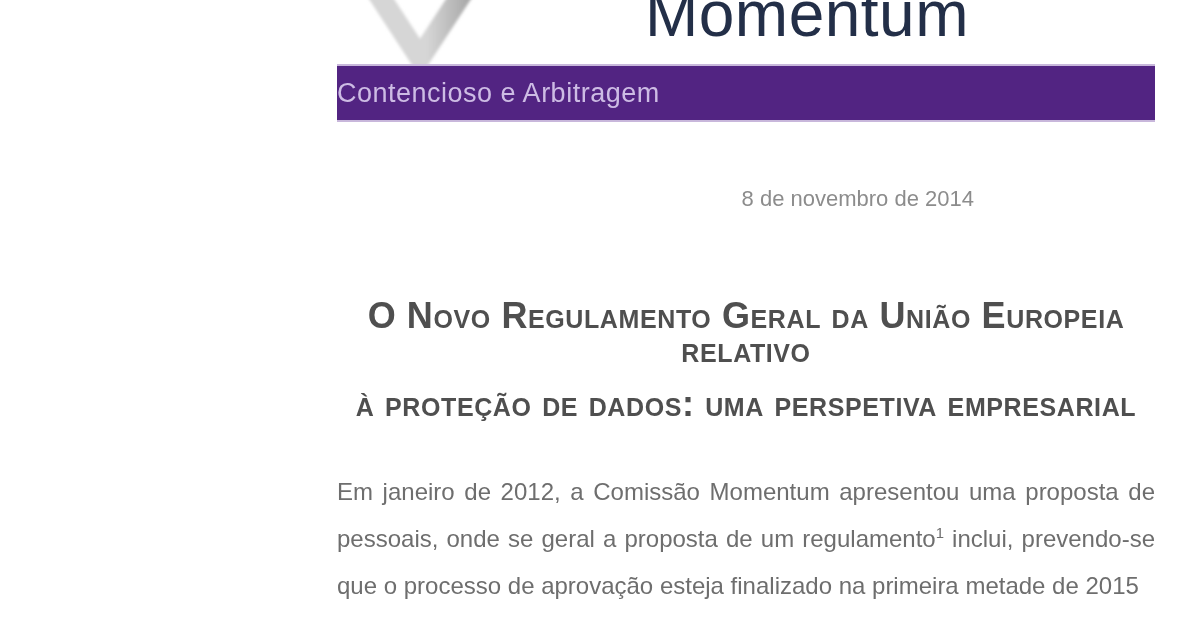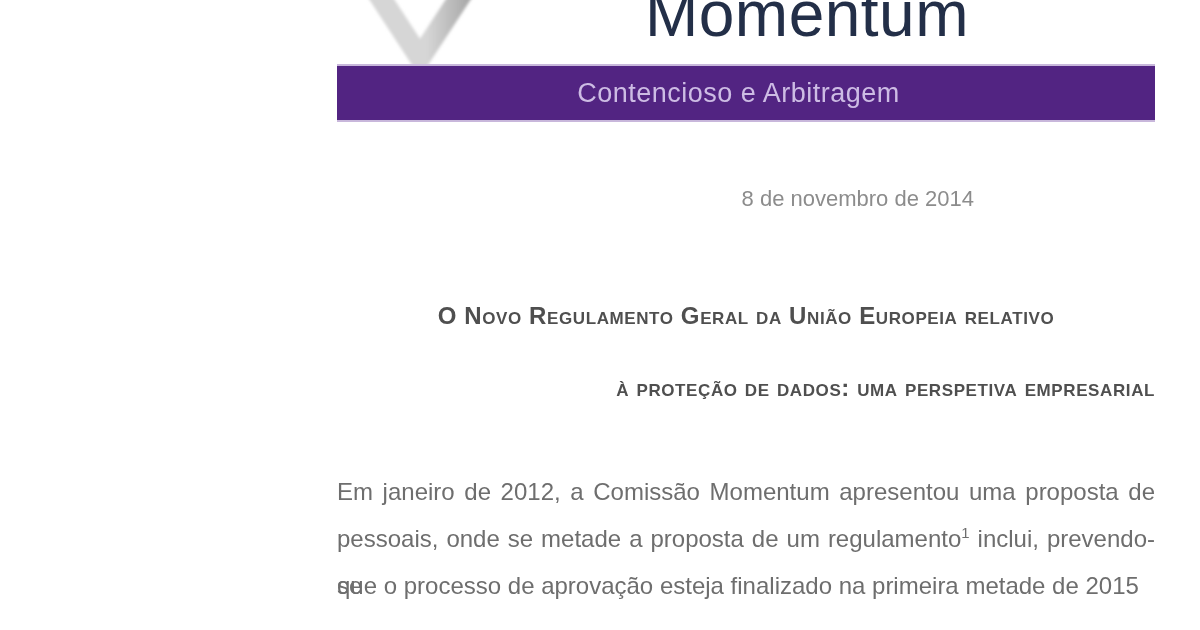--- a/index.html
+++ b/index.html
@@ -49,21 +49,21 @@
     position: absolute;
     left: 337px;
     top: 64px;
     width: 818px;
     height: 58px;
     background: var(--accent-purple);
     border-top: 2px solid var(--bar-border);
     border-bottom: 2px solid var(--bar-border);
     display: flex;
     align-items: center;
-    justify-content: center;
+    justify-content: flex-start;
     padding-right: 15px;
   }
   .practice-bar .practice-label {
     color: var(--subtitle-text);
     font-size: 27px;
     font-weight: 400;
     letter-spacing: 0.5px;
     white-space: nowrap;
   }
 
@@ -80,27 +80,27 @@
   
   .doc-title {
     position: absolute;
     left: 337px;
     top: 299px;
     width: 818px;
     text-align: center;
     color: var(--heading-text);
   }
   .doc-title .title-line {
-    font-size: 24px;
+    font-size: 36px;
     font-weight: bold;
     font-variant: small-caps;
     letter-spacing: 0.6px;
     line-height: 34px;
   }
-  .doc-title .title-line + .title-line { margin-top: 38px; text-align: right; }
+  .doc-title .title-line + .title-line { margin-top: 20px; }
 
   
   .doc-body {
     position: absolute;
     left: 337px;
     top: 468px;
     width: 818px;
     color: var(--body-text);
     font-size: 24px;
   }
@@ -146,17 +146,17 @@
 
   <div class="doc-date">8 de novembro de 2014</div>
 
   <div class="doc-title">
     <div class="title-line">O Novo Regulamento Geral da União Europeia relativo</div>
     <div class="title-line">à proteção de dados: uma perspetiva empresarial</div>
   </div>
 
   <div class="doc-body">
       <div class="body-line"><span>Em janeiro de 2012, a Comissão Momentum apresentou uma proposta de</span></div>
-      <div class="body-line"><span>pessoais, onde se metade a proposta de um regulamento</span><sup>1</sup><span> inclui, prevendo-se</span></div>
+      <div class="body-line"><span>pessoais, onde se geral a proposta de um regulamento</span><sup>1</sup><span> inclui, prevendo-se</span></div>
       <div class="body-line no-stretch"><span>que o processo de aprovação esteja finalizado na primeira metade de 2015</span></div>
     </div>
 
 </div>
 
 </body></html>

